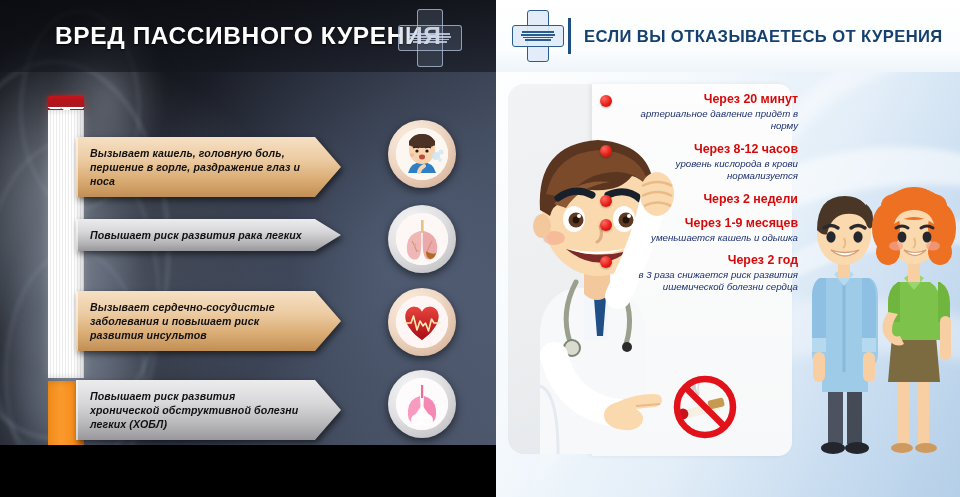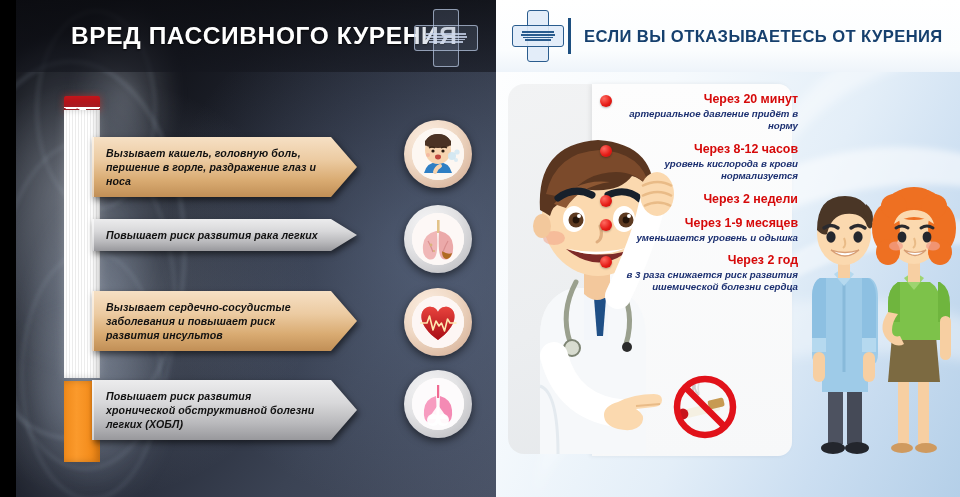--- a/index.html
+++ b/index.html
@@ -6,21 +6,21 @@
   html, body {
     width: 960px; height: 497px;
     overflow: hidden;
     font-family: "Liberation Sans", sans-serif;
     background: #000;
   }
   #root { position: relative; width: 960px; height: 497px; overflow: hidden; }
 
   
   #left-panel {
-    position: absolute; left: 16px; top: 0; width: 496px; height: 497px;
+    position: absolute; left: 0; top: 0; width: 496px; height: 445px;
     background:
       radial-gradient(circle at 18% 58%, rgba(190,205,225,0.30) 0%, rgba(190,205,225,0.0) 42%),
       radial-gradient(circle at 400px 250px, rgba(120,140,175,0.35) 0%, rgba(40,48,66,0.0) 55%),
       linear-gradient(125deg, #0a0b0f 0%, #14161d 25%, #272c39 50%, #3b4354 72%, #4b5468 100%);
     overflow: hidden;
   }
   
   .smoke { position: absolute; border-radius: 50%; filter: blur(7px); pointer-events: none; }
   .smoke.s1 { left: -50px; top: 40px; width: 200px; height: 330px;
     background: radial-gradient(ellipse at 50% 45%, rgba(225,235,250,0.34) 0%, rgba(200,215,240,0.12) 45%, rgba(255,255,255,0) 72%); }
@@ -175,21 +175,21 @@
   .tip .dot {
     position: absolute; left: 0px; top: 3px; width: 12px; height: 12px; border-radius: 50%;
     background: radial-gradient(circle at 34% 30%, #ff6a60 0%, #e51b16 58%, #bb0f0b 100%);
     box-shadow: 0 1px 2px rgba(0,0,0,0.28);
   }
   .tip .head {
     font-size: 12.4px; font-weight: bold; color: #d60a0a;
     line-height: 15px; margin-bottom: 1px;
   }
   .tip .sub {
-    font-size: 9.7px; font-weight: bold; font-style: italic;
+    font-size: 9.7px; font-weight: normal; font-style: italic;
     color: #1b2f70; line-height: 12.4px;
   }
 
   
   #nosmoke { position: absolute; left: 664px; top: 366px; width: 82px; height: 82px; }
 
   
   #people { position: absolute; left: 800px; top: 186px; width: 160px; height: 290px; }
 </style>
 </head>
@@ -413,21 +413,21 @@
         <div class="head">Через 8-12 часов</div>
         <div class="sub">уровень кислорода в крови нормализуется</div>
       </div>
       <div class="tip">
         <span class="dot"></span>
         <div class="head">Через 2 недели</div>
       </div>
       <div class="tip">
         <span class="dot"></span>
         <div class="head">Через 1-9 месяцев</div>
-        <div class="sub">уменьшается уровень и одышка</div>
+        <div class="sub">уменьшается кашель и одышка</div>
       </div>
       <div class="tip">
         <span class="dot"></span>
         <div class="head">Через 2 год</div>
         <div class="sub">в 3 раза снижается риск развития ишемической болезни сердца</div>
       </div>
     </div>
   </div>
 
   <svg id="nosmoke" viewBox="0 0 82 82">

